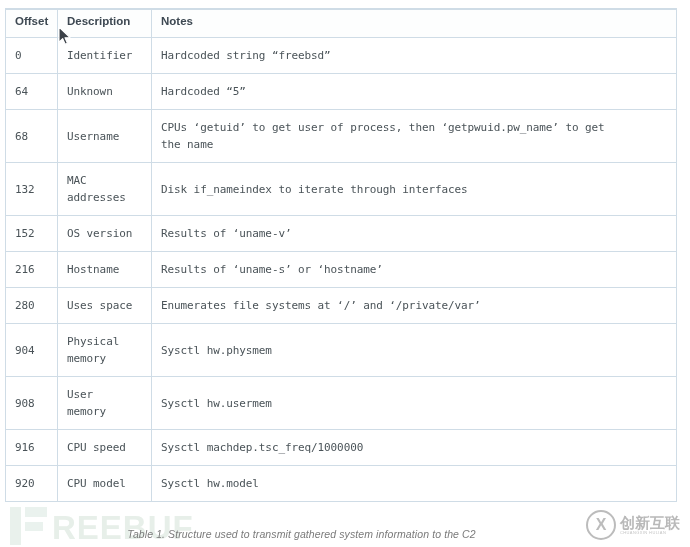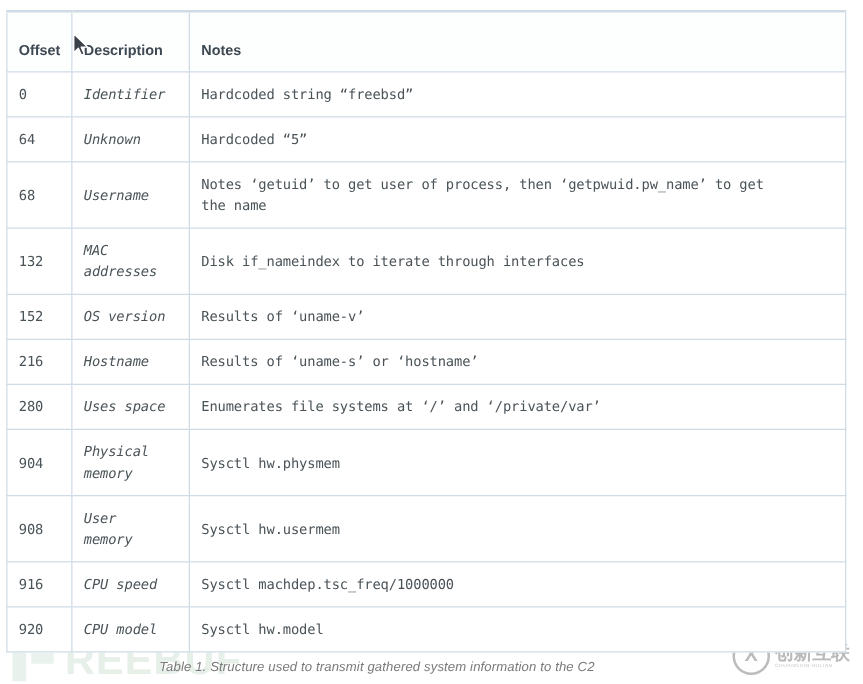--- a/index.html
+++ b/index.html
@@ -94,38 +94,38 @@
     vertical-align: middle;
     background: #ffffff;
   }
   table#structure-table thead th {
     background: #fdfefe;
     font-family: "Liberation Sans", sans-serif;
     font-size: 11.5px;
     font-weight: bold;
     color: #3d4852;
     text-align: left;
-    padding: 24px 9px 9px 9px;
+    padding: 4px 9px 9px 9px;
     height: 14px;
     border-top: 2px solid #cfdce6;
   }
   table#structure-table tbody td {
     font-family: "DejaVu Sans Mono", monospace;
     font-size: 11px;
     color: #4a5358;
     padding: 9px 9px;
     line-height: 17px;
     letter-spacing: -0.1px;
   }
   .col-offset { width: 52px; }
   .col-desc   { width: 94px; }
   .col-notes  { width: auto; }
 
   td.cell-offset { white-space: nowrap; }
-  td.cell-desc   { white-space: pre-line; font-style: italic; }
+  td.cell-desc   { white-space: pre-line; }
   td.cell-notes  { white-space: pre-line; }
 
   tr.row-light td { color: #7b858b; }
 
   
   #caption {
     position: absolute;
     left: 0;
     top: 528px;
     width: 603px;
@@ -190,21 +190,21 @@
           <td class="cell-notes">Hardcoded string “freebsd”</td>
         </tr>
         <tr>
           <td class="cell-offset">64</td>
           <td class="cell-desc">Unknown</td>
           <td class="cell-notes">Hardcoded “5”</td>
         </tr>
         <tr>
           <td class="cell-offset">68</td>
           <td class="cell-desc">Username</td>
-          <td class="cell-notes">Notes ‘getuid’ to get user of process, then ‘getpwuid.pw_name’ to get
+          <td class="cell-notes">CPUs ‘getuid’ to get user of process, then ‘getpwuid.pw_name’ to get
 the name</td>
         </tr>
         <tr>
           <td class="cell-offset">132</td>
           <td class="cell-desc">MAC
 addresses</td>
           <td class="cell-notes">Disk if_nameindex to iterate through interfaces</td>
         </tr>
         <tr>
           <td class="cell-offset">152</td>

